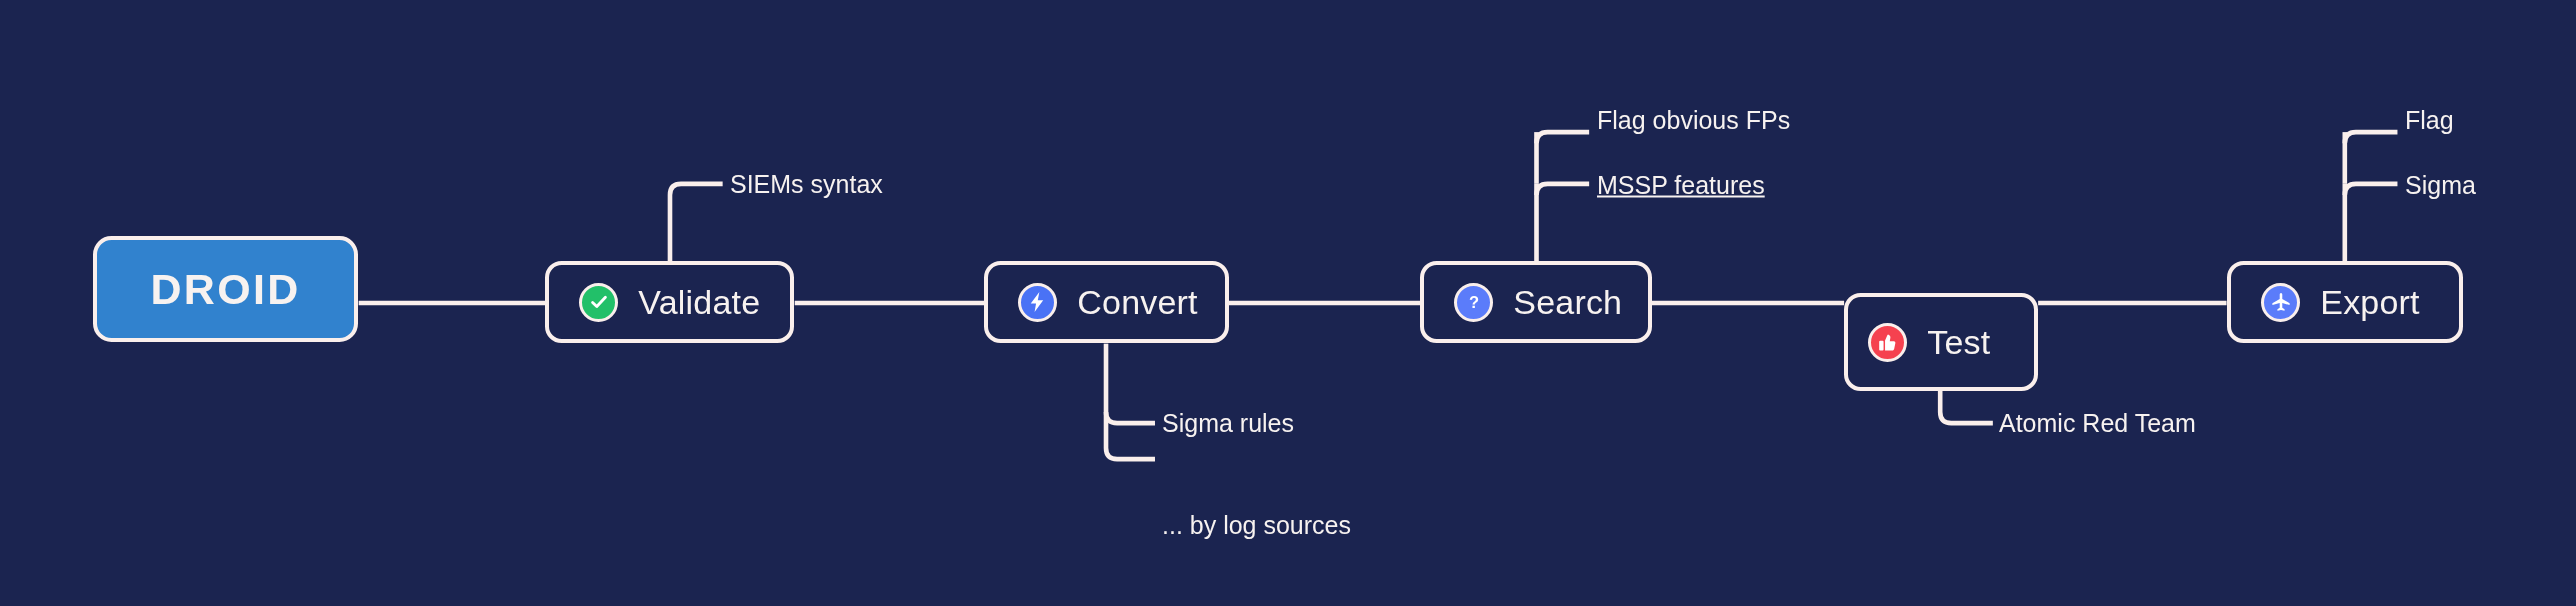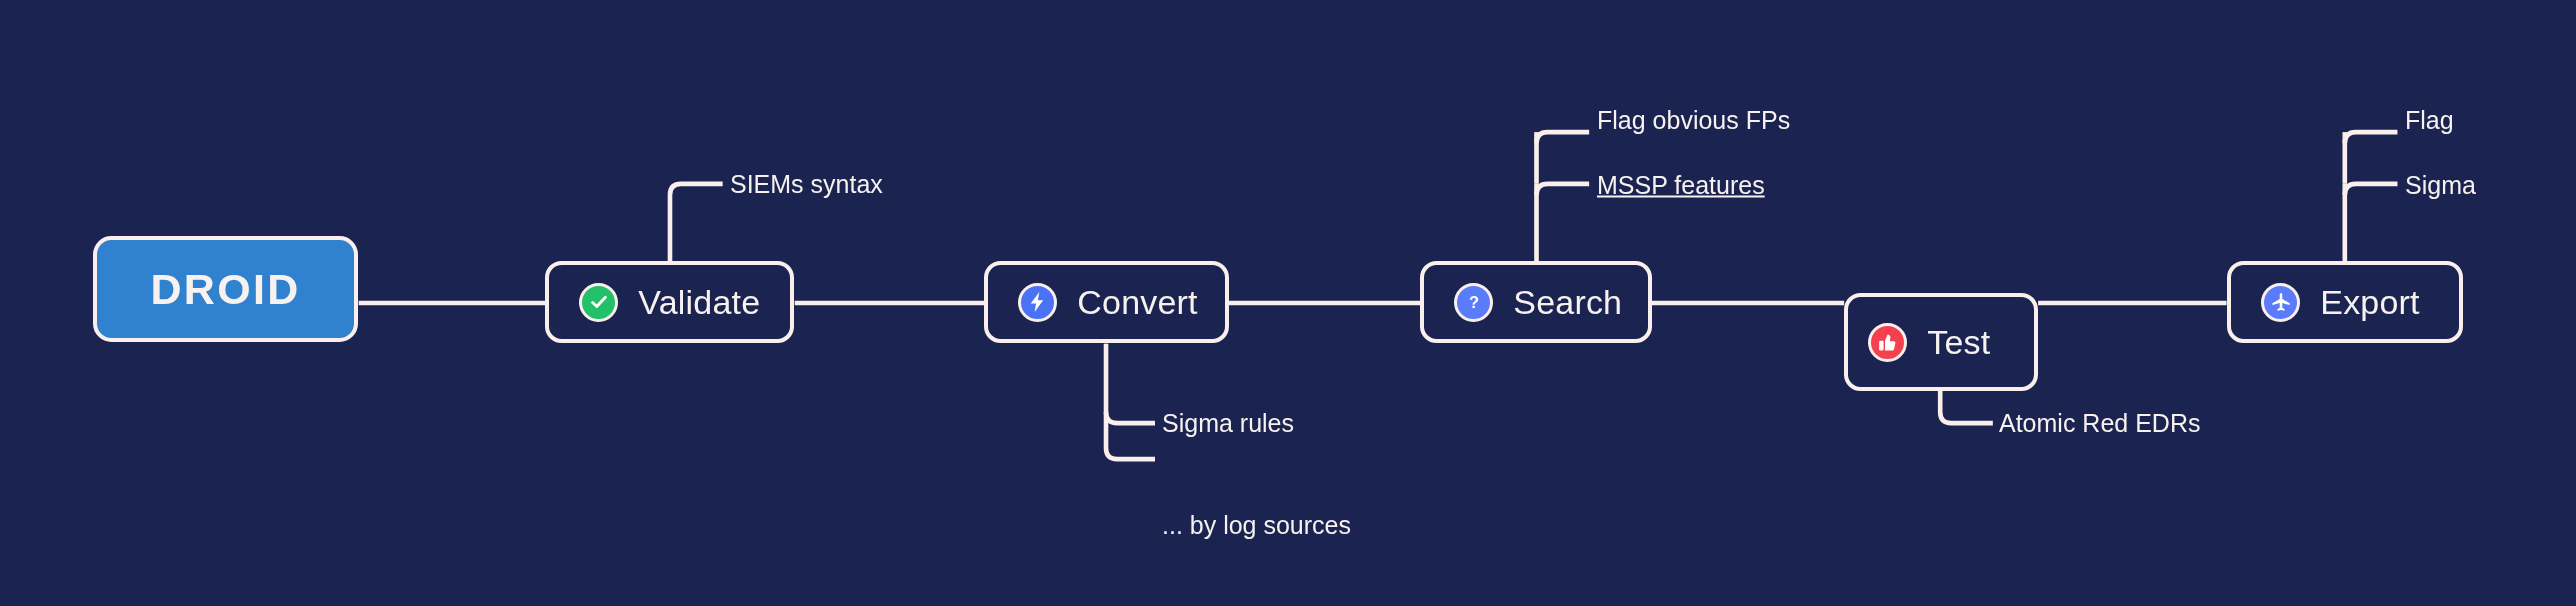--- a/index.html
+++ b/index.html
@@ -179,20 +179,20 @@
   <div class="branch-label" style="left:730px; top:184px;">SIEMs syntax</div>
 
   <div class="branch-label" style="left:1162px; top:423px;">Sigma rules</div>
 
   <div class="branch-label" style="left:1162px; top:487px;margin-top:38px;">... by log sources</div>
 
   <div class="branch-label" style="left:1597px; top:120px;">Flag obvious FPs</div>
 
   <div class="branch-label" style="left:1597px; top:185px;text-decoration:underline;">MSSP features</div>
 
-  <div class="branch-label" style="left:1999px; top:423px;">Atomic Red EDRs</div>
+  <div class="branch-label" style="left:1999px; top:423px;">Atomic Red Team</div>
 
   <div class="branch-label" style="left:2405px; top:120px;">Flag</div>
 
   <div class="branch-label" style="left:2405px; top:185px;">Sigma</div>
 
 </div>
 
 
 </body></html>

